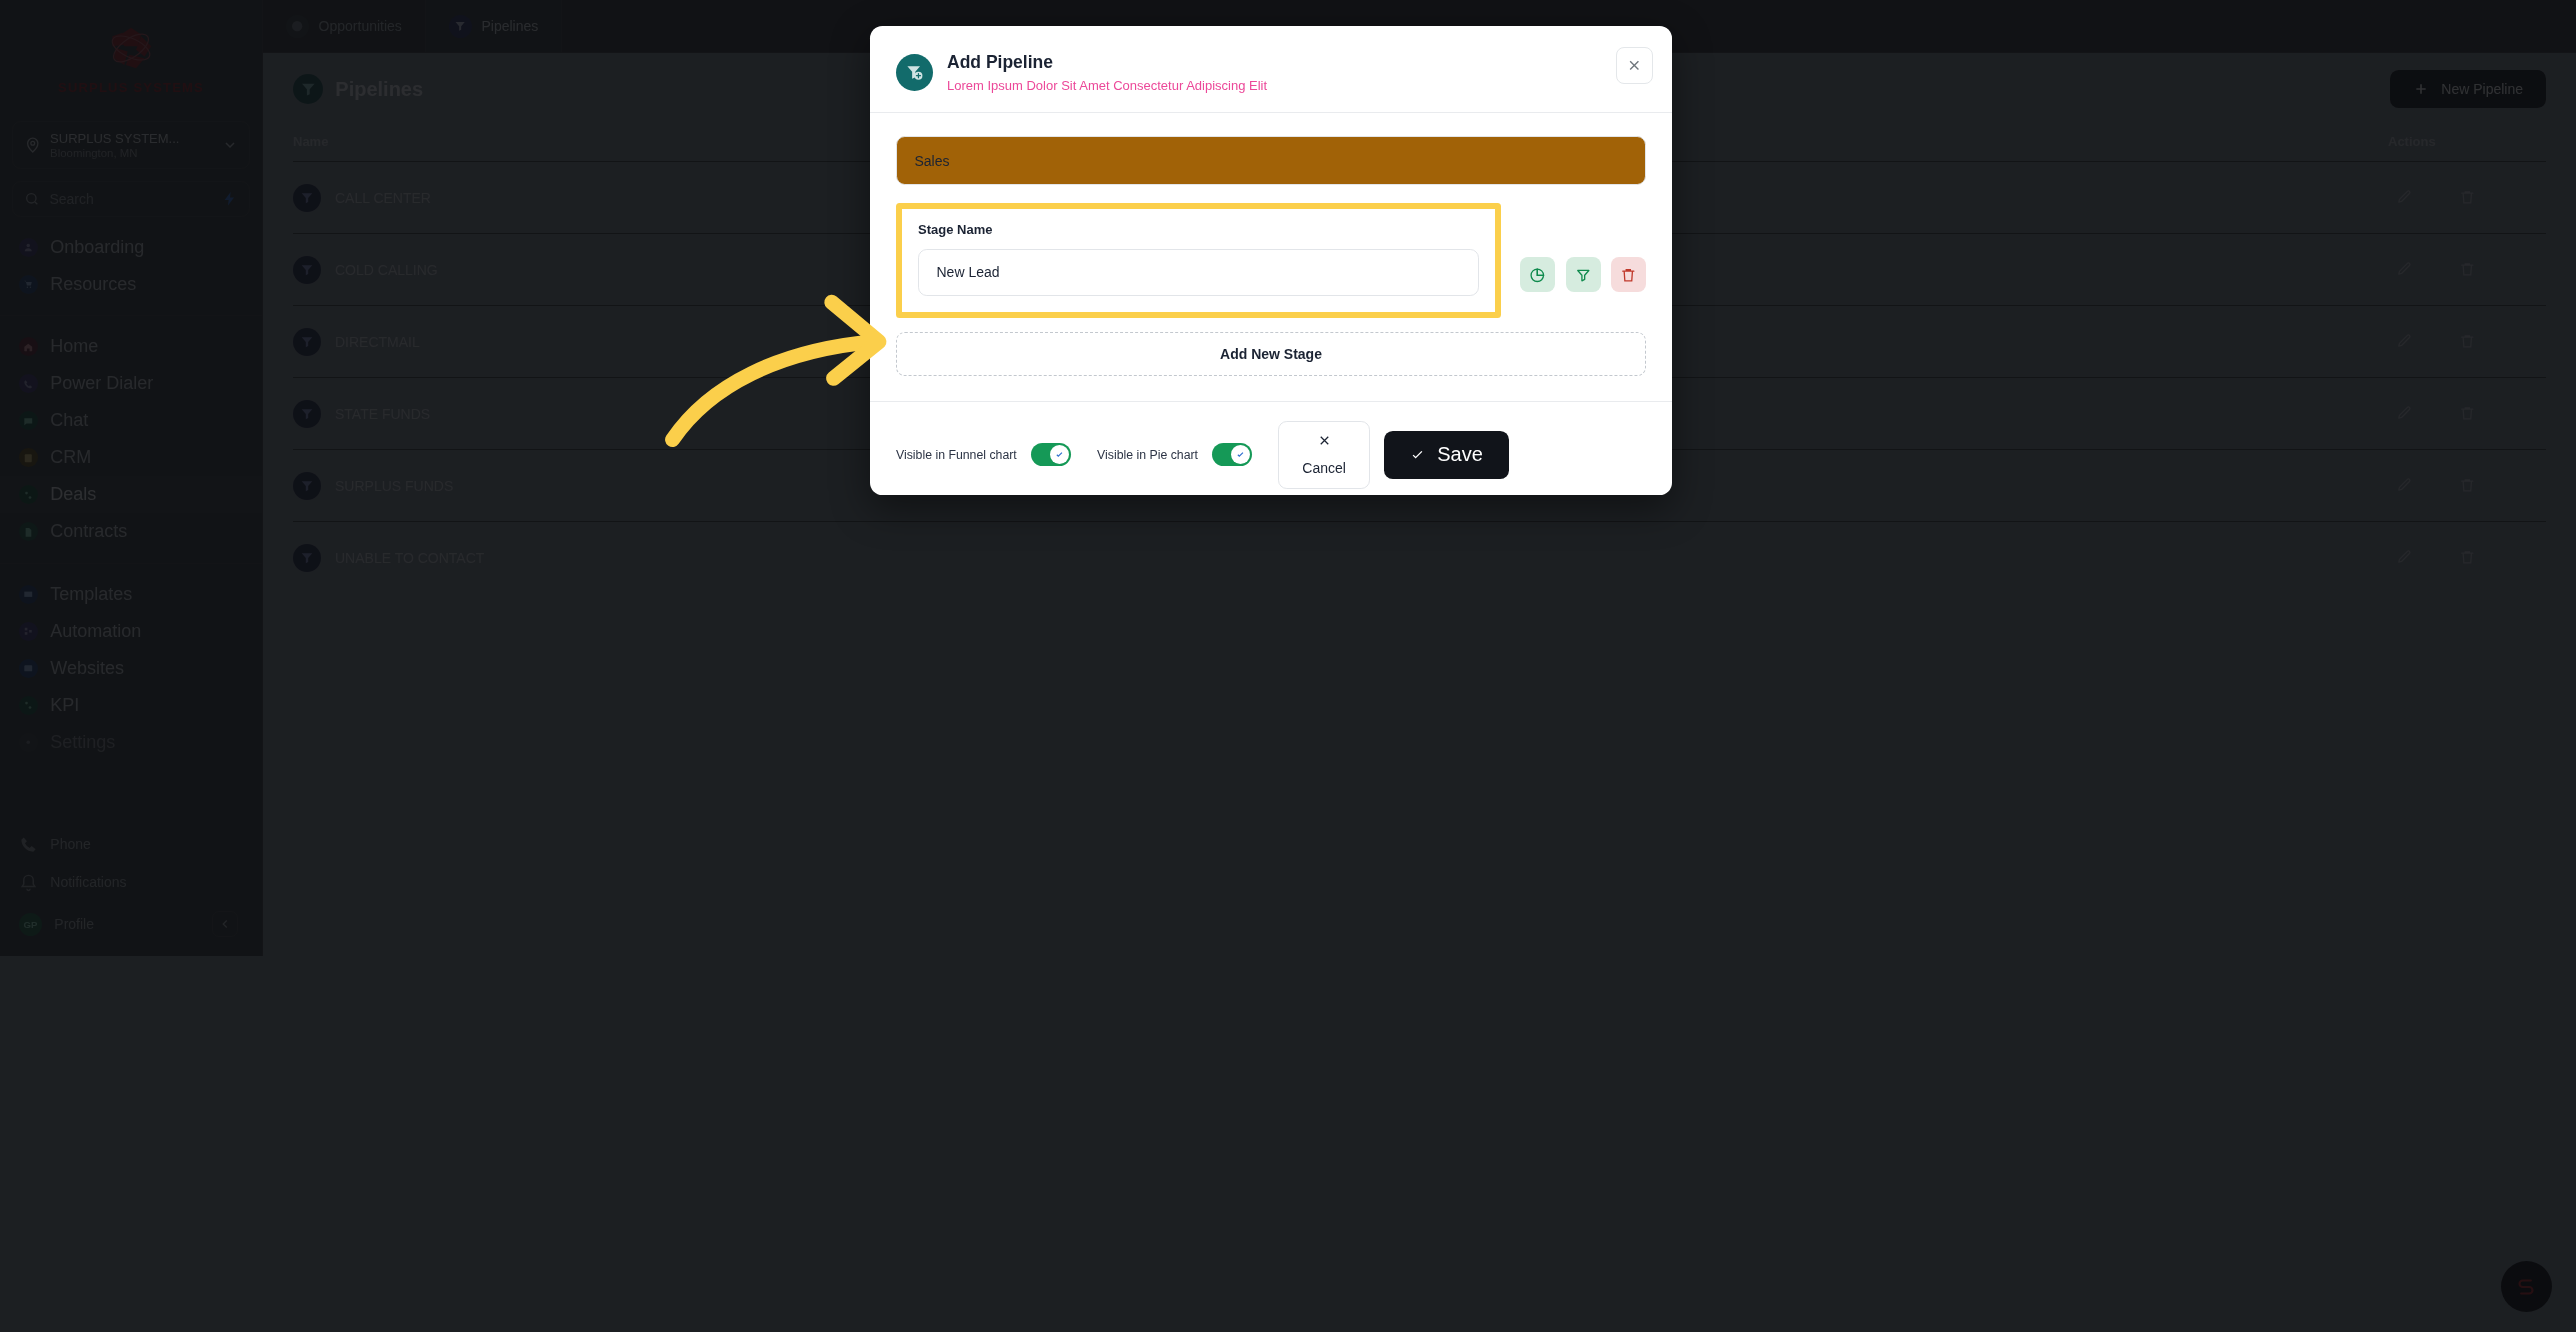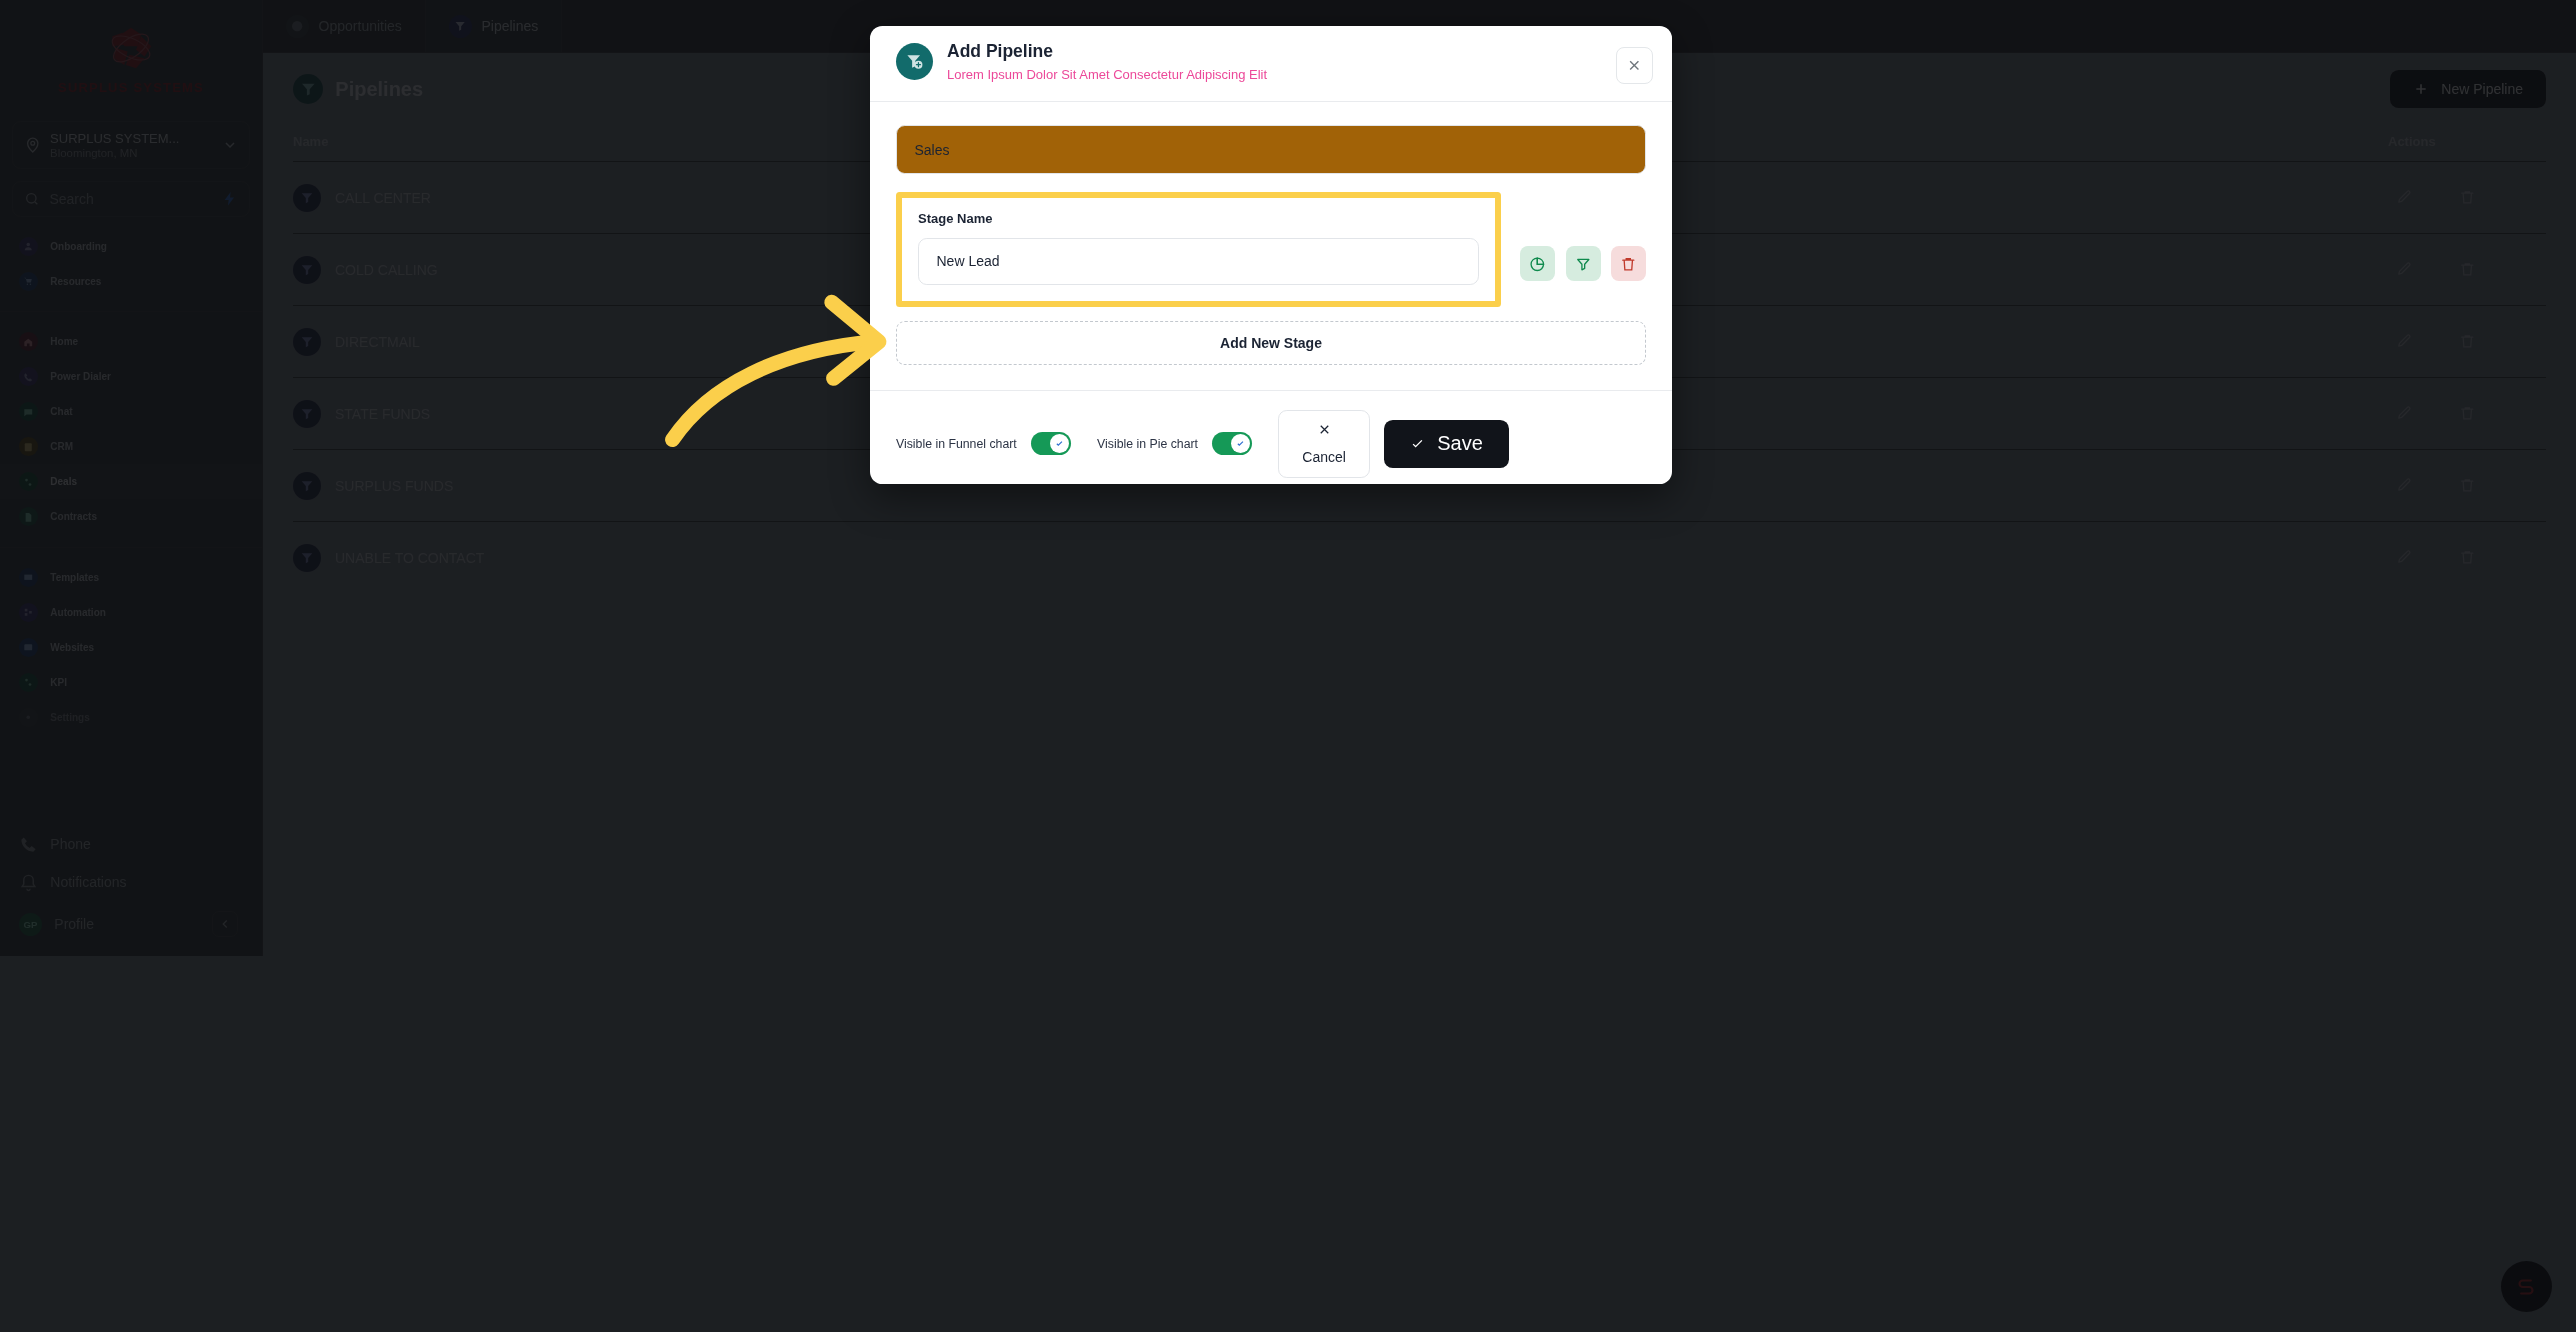--- a/index.html
+++ b/index.html
@@ -38,21 +38,21 @@
   .search-box {
     margin: 12.3px 12.3px 0; padding: 8px 10.5px; border-radius: 8.8px;
     border: 0.9px solid #41454a; display: flex; align-items: center; gap: 9.6px;
   }
   .search-box .ph { flex: 1; font-size: 14px; color: #8d9298; }
 
   .nav-sec { padding: 12.3px 0 5.3px; }
   .nav-sec.divided { border-top: 0.9px solid #3e4246; margin-top: 7px; }
   .nav-item {
     display: flex; align-items: center; gap: 12.3px;
-    padding: 8px 19px; font-size: 10px; color: #b6bac0; cursor: pointer; font-weight: bold;
+    padding: 8px 19px; font-size: 18px; color: #b6bac0; cursor: pointer;
   }
   .nav-item.active { background: #3a3f44; color: #d7dadd; }
   .nav-item.muted { color: #7e838a; }
   .nav-ic { width: 19px; height: 19px; border-radius: 50%; flex: 0 0 19px;
             display:flex; align-items:center; justify-content:center; }
 
   .spacer { flex: 1; }
   .bottom-item {
     display: flex; align-items: center; gap: 12.3px;
     padding: 9.6px 19px; font-size: 14px; color: #9aa0a6; cursor: pointer;
@@ -107,21 +107,21 @@
   
   #overlay { position: absolute; inset: 0; background: rgba(15,17,20,0.58); z-index: 50; }
 
   #modal {
     position: absolute; left: 870px; top: 26px; width: 802px;
     background: #ffffff; border-radius: 12.3px; z-index: 60;
     box-shadow: 0 12.3px 39px rgba(0,0,0,0.45);
     display: flex; flex-direction: column;
     overflow: hidden;
   }
-  .m-head { display: flex; align-items: flex-start; padding: 15px 26px 19px; border-bottom: 0.9px solid #e9ebee; position: relative; }
+  .m-head { display: flex; align-items: flex-start; padding: 26px 26px 19px; border-bottom: 0.9px solid #e9ebee; position: relative; }
   .m-head-ic { width: 37px; height: 37px; border-radius: 50%; background: #126b6b;
                display:flex; align-items:center; justify-content:center; flex:0 0 37px; margin-right: 14px; margin-top: 1.8px; }
   .m-title { font-size: 17.5px; font-weight: 700; color: #1b2333; }
   .m-sub { font-size: 13px; color: #ec4899; margin-top: 5.3px; }
   .m-close { position: absolute; right: 19px; top: 21px; width: 37px; height: 37px;
              border-radius: 8px; border: 0.9px solid #e4e7ea; display:flex; align-items:center;
              justify-content:center; cursor: pointer; }
 
   .m-body { padding: 23px 26px 8.8px; }
 

